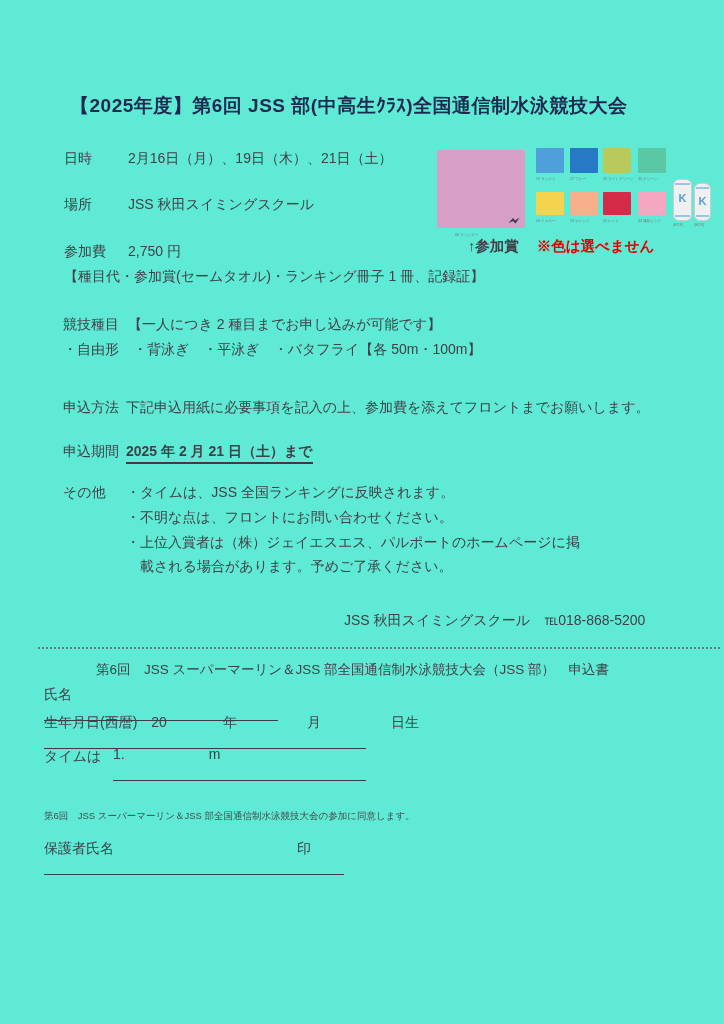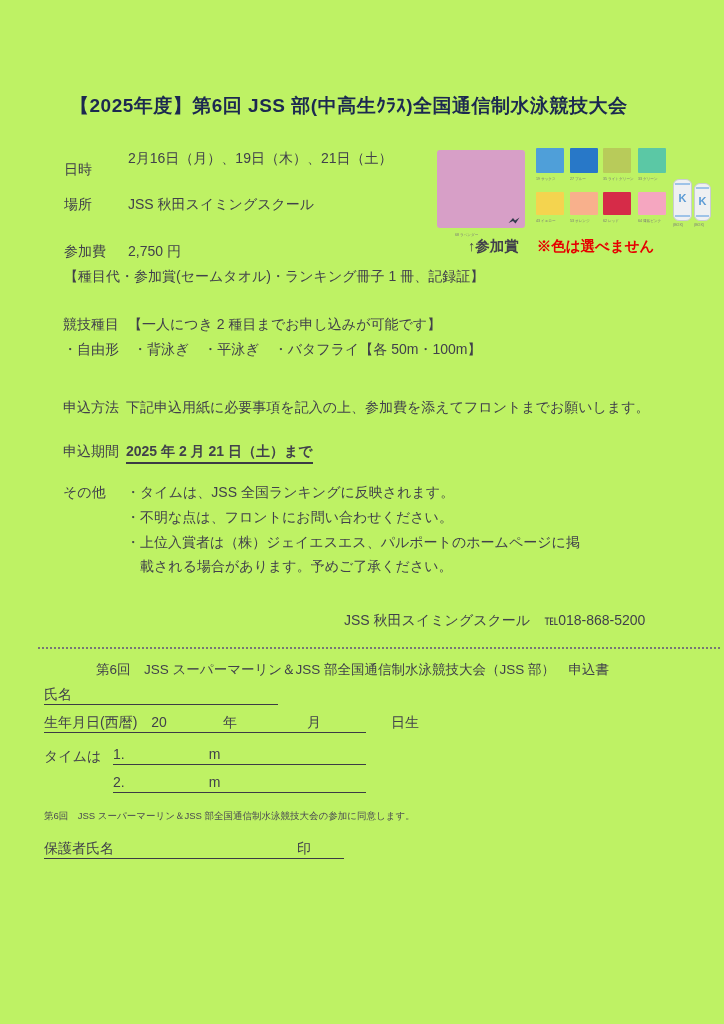--- a/index.html
+++ b/index.html
@@ -1,52 +1,52 @@
 <!DOCTYPE html>
 <html><head>
 <meta charset="utf-8">
 <style>
   html,body{margin:0;padding:0;background:#ffffff;}
   .page{
-    position:relative;width:724px;height:1024px;background:#bef264;overflow:hidden;
+    position:relative;width:724px;height:1024px;background:#5eead4;overflow:hidden;
     font-family:"Liberation Sans",sans-serif;color:#41414b;
   }
   .title{
     position:absolute;left:70px;top:93px;font-size:19px;font-weight:bold;
     color:#1c2950;letter-spacing:.5px;white-space:nowrap;
   }
   .lbl{position:absolute;font-size:14px;white-space:nowrap;}
   .val{position:absolute;font-size:14px;white-space:nowrap;}
   .bold{font-weight:bold;}
   .ul2{border-bottom:2px solid #3c3c44;padding-bottom:1px;}
   .contact{position:absolute;left:344px;top:612px;font-size:14px;white-space:nowrap;}
   .dotline{position:absolute;left:38px;top:647px;width:682px;border-top:2px dotted #777;}
   .formtitle{position:absolute;left:96px;top:661px;font-size:13.5px;white-space:nowrap;}
-  .field{position:absolute;border-bottom:1.5px solid #3c3c44;font-size:14px;white-space:nowrap;padding-bottom:0;}
+  .field{position:absolute;border-bottom:1.5px solid #3c3c44;font-size:14px;white-space:nowrap;padding-bottom:16px;}
   .smallprint{position:absolute;left:44px;top:810px;font-size:9.5px;color:#4a4a52;white-space:nowrap;}
   
   .towelpanel{position:absolute;left:435px;top:143px;width:289px;height:102px;}
   .bigtowel{position:absolute;left:2px;top:7px;width:88px;height:78px;border-radius:3px;}
   .swatch{position:absolute;border-radius:1px;}
   .tlabel{position:absolute;font-size:4px;color:#777;white-space:nowrap;transform:scale(.9);transform-origin:left top;}
   .roll{position:absolute;background:#eef0f2;border:1px solid #c9ccd1;border-radius:6px;}
   .roll .k{position:absolute;left:0;right:0;top:30%;text-align:center;font-size:11px;font-weight:bold;color:#5b9bd5;}
   .roll .band{position:absolute;left:1px;right:1px;height:2px;background:#9ec3e8;}
   .award{position:absolute;left:468px;top:237px;font-size:14.5px;font-weight:bold;white-space:nowrap;text-align:center;}
   .award .note{margin-left:18px;}
   .mizuno{position:absolute;right:5px;bottom:4px;width:12px;height:7px;}
 </style>
 </head>
 <body>
 
 <div class="page">
 
   <div class="title">【2025年度】第6回 JSS 部(中高生ｸﾗｽ)全国通信制水泳競技大会</div>
 
-  <div class="lbl" style="left:64px;top:161px">日時</div>
+  <div class="lbl" style="left:64px;top:150px">日時</div>
   <div class="val" style="left:128px;top:150px">2月16日（月）、19日（木）、21日（土）</div>
 
   <div class="lbl" style="left:64px;top:196px">場所</div>
   <div class="val" style="left:128px;top:196px">JSS 秋田スイミングスクール</div>
 
   <div class="towelpanel">
     <div class="bigtowel" style="background-color: rgb(215, 159, 199);">
       <svg class="mizuno" viewBox="0 0 24 14">
           <path d="M1 12 L10 2 L14 7 L23 1 L15 13 L10 8 Z" fill="#333a4d"></path>
         </svg>
@@ -114,21 +114,20 @@
   <div class="dotline"></div>
 
   <div class="formtitle">第6回　JSS スーパーマーリン＆JSS 部全国通信制水泳競技大会（JSS 部）　申込書</div>
 
   <div class="field" style="left:44px;top:686px;width:234px">氏名</div>
 
   <div class="field" style="left:44px;top:714px;width:322px">生年月日(西暦)　20　　　　年　　　　　月　　　　　日生</div>
 
   <div class="lbl" style="left:44px;top:748px">タイムは</div>
   <div class="field" style="left:113px;top:746px;width:253px">1.　　　　　　m</div>
-  <div class="field" style="left:113px;top:774px;width:253px">2.　　　　　　m</div>
 
   <div class="smallprint">第6回　JSS スーパーマーリン＆JSS 部全国通信制水泳競技大会の参加に同意します。</div>
 
   <div class="field" style="left:44px;top:840px;width:300px">
     <span>保護者氏名</span>
     <span style="position:absolute;left:253px">印</span>
   </div>
 
 </div>
 

